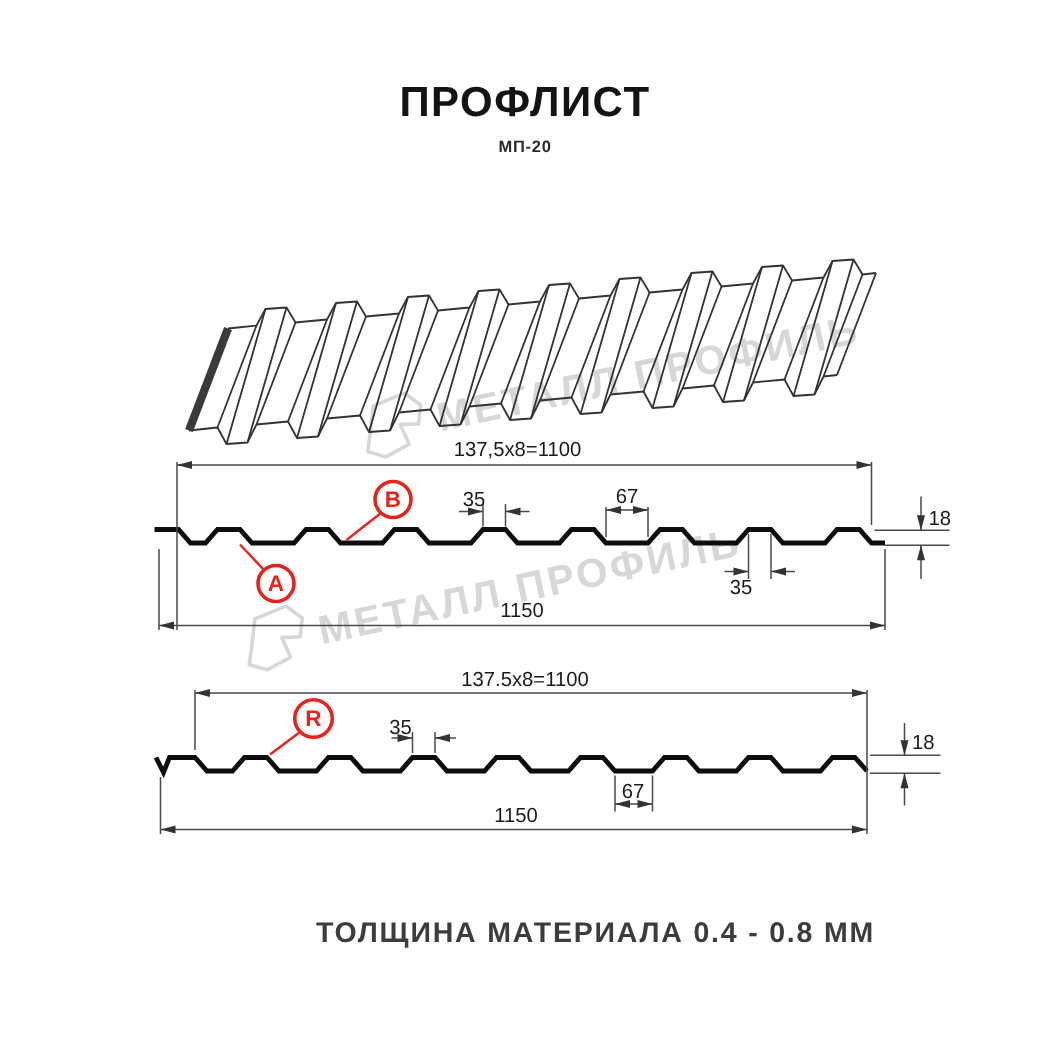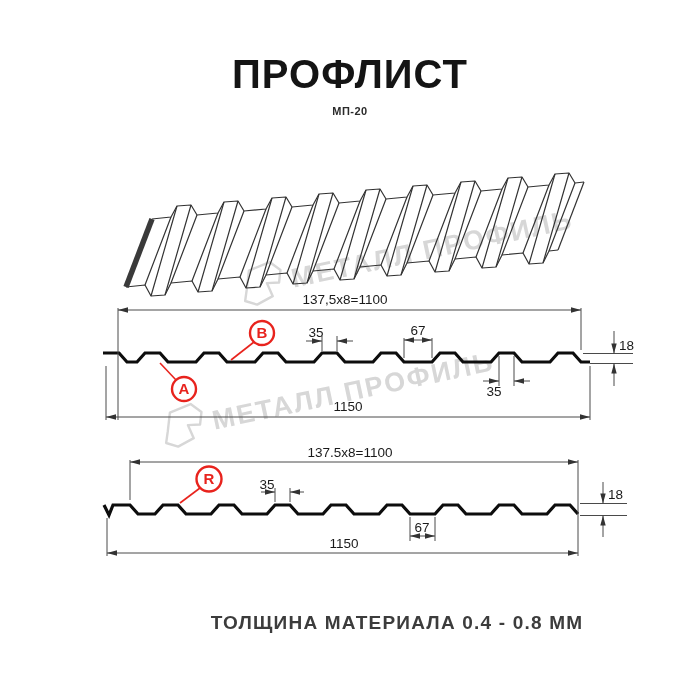--- a/index.html
+++ b/index.html
@@ -1,19 +1,19 @@
 <!DOCTYPE html>
 <html><head>
 <meta charset="utf-8">
 <style>
   html,body{margin:0;padding:0;background:#fff;}
   .page{position:relative;width:700px;height:700px;background:#fff;overflow:hidden;
         font-family:"Liberation Sans",sans-serif;}
   .hdr{position:absolute;top:52px;left:0;width:700px;text-align:center;}
-  .hdr h1{margin:0;font-size:40px;font-weight:bold;letter-spacing:1px;color:#141414;}
+  .hdr h1{margin:0;font-size:28px;font-weight:bold;letter-spacing:1px;color:#141414;}
   .hdr .sub{margin-top:8px;font-size:11px;font-weight:600;letter-spacing:.5px;color:#2b2b2b;}
   .ftr{position:absolute;top:612px;left:0;width:700px;text-align:center;
        font-size:19px;font-weight:600;letter-spacing:1.2px;color:#3c3c3c;margin-left:47px;}
   svg{position:absolute;left:0;top:0;}
   svg text{font-family:"Liberation Sans",sans-serif;font-size:13.5px;fill:#1a1a1a;}
   svg text.red{fill:#e8231d;font-size:15px;font-weight:600;}
   svg text.wm{font-size:27px;font-weight:bold;letter-spacing:2px;fill:#d7d7d7;}
   .thin{stroke:#4a4a4a;stroke-width:1;fill:none;}
   .prof{stroke:#0d0d0d;stroke-width:3.2;fill:none;stroke-linejoin:miter;}
   .sketch{stroke:#333;stroke-width:1.2;fill:none;stroke-linejoin:round;}

